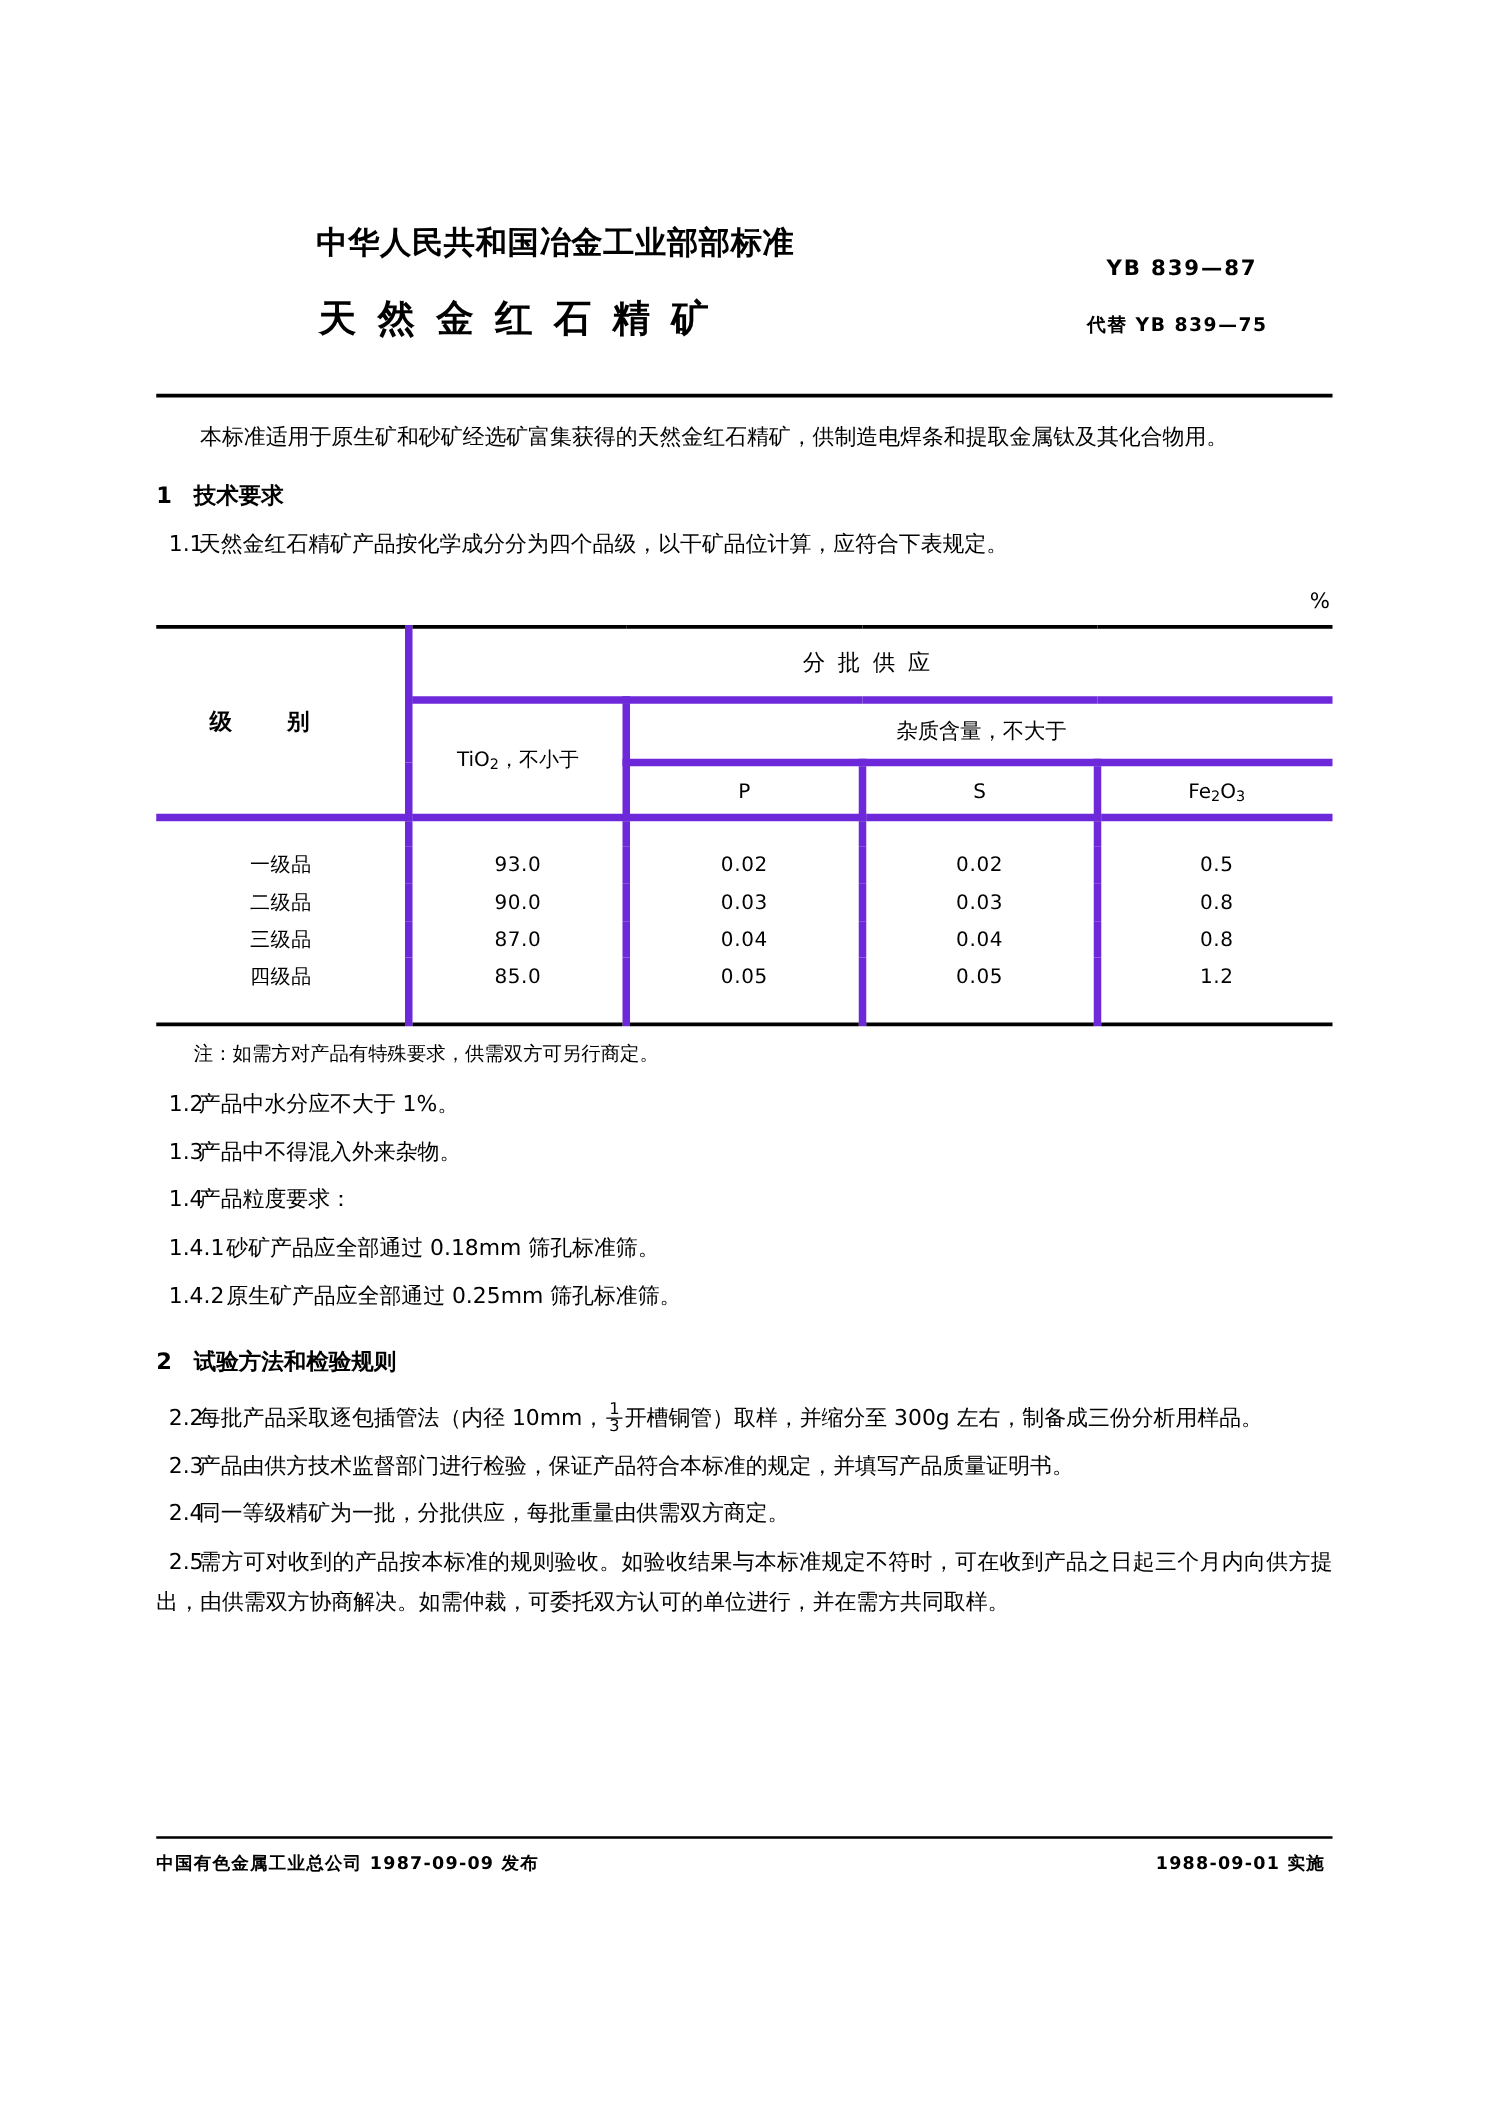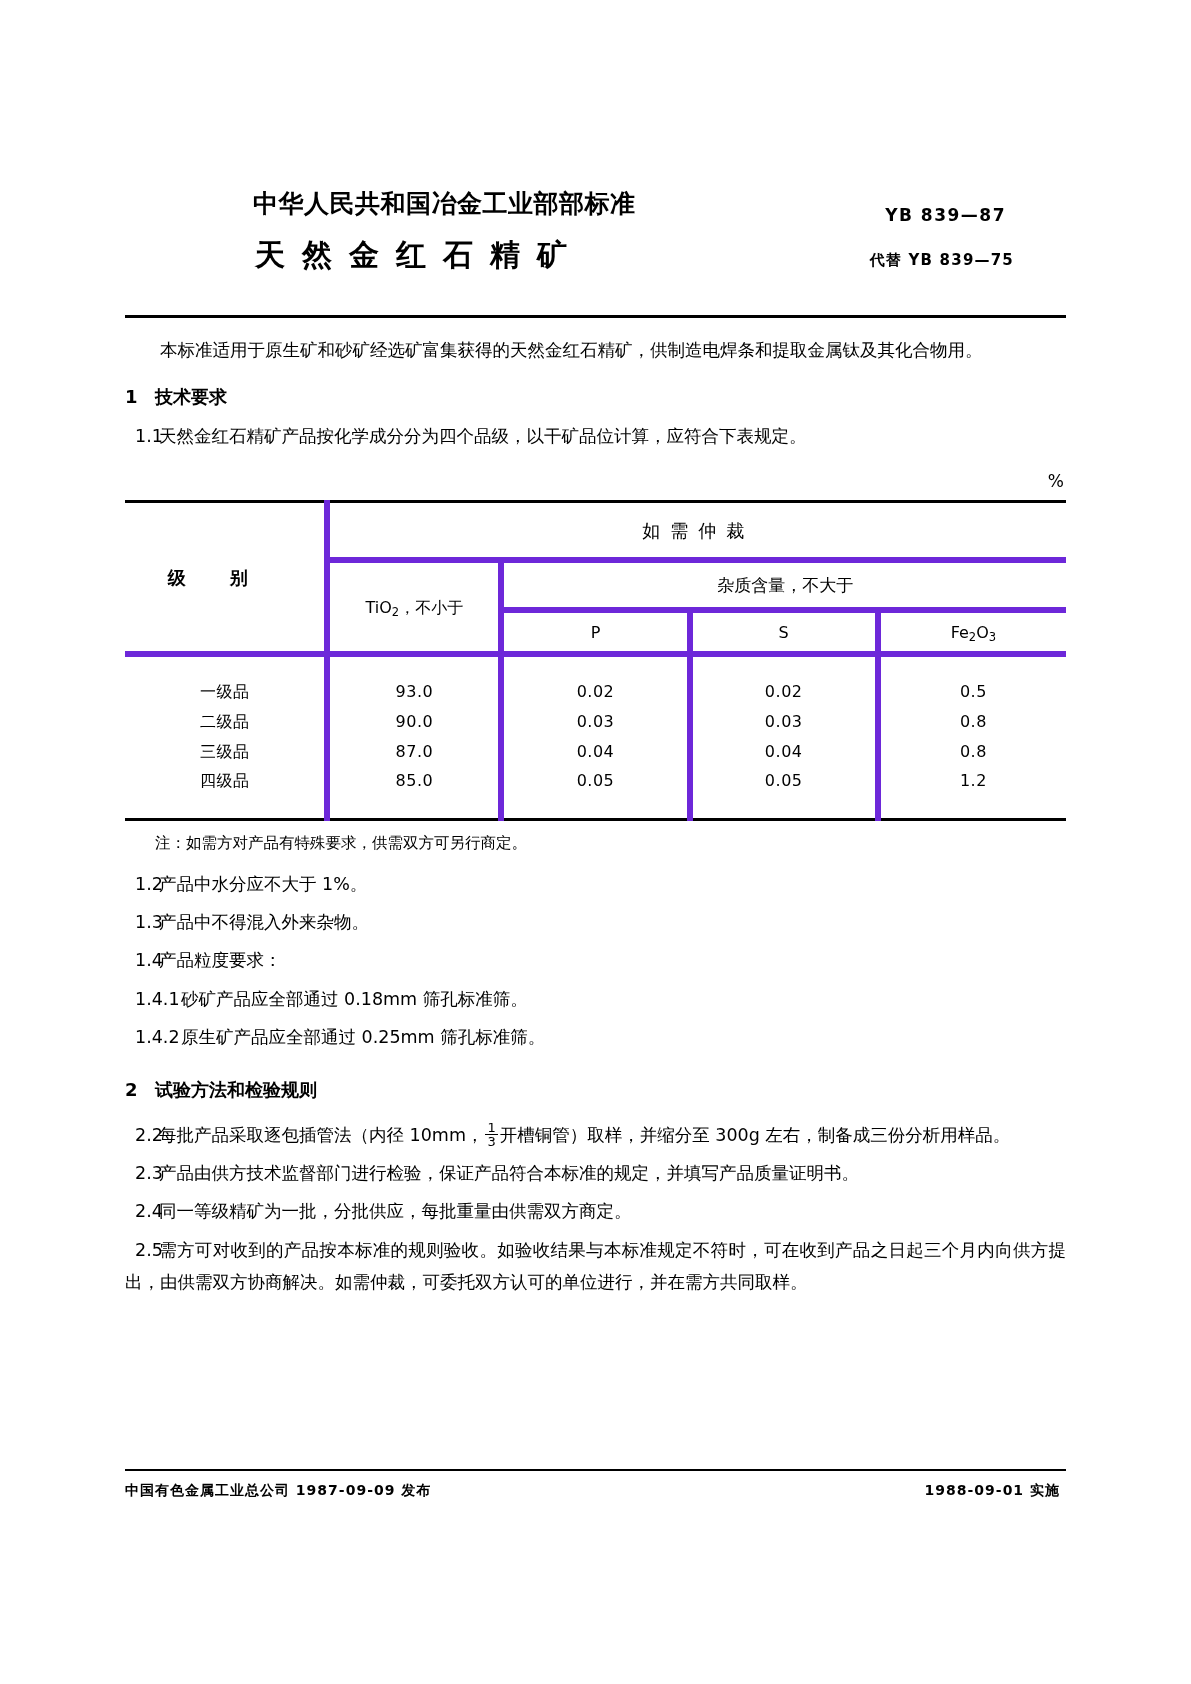--- a/index.html
+++ b/index.html
@@ -30,21 +30,21 @@
     margin: 0 125px 0 125px;
     padding-top: 175px;
   }
   .hdr-row1 {
     position: relative;
     height: 52px;
   }
   .ministry {
     position: absolute;
     left: 128px;
-    top: 12px;
+    top: 2px;
     font-size: 25px;
     font-weight: bold;
     letter-spacing: 0.5px;
     white-space: nowrap;
   }
   .std-no {
     position: absolute;
     right: 60px;
     top: 30px;
     font-size: 17px;
@@ -232,21 +232,21 @@
         <col style="width:18.5%">
         <col style="width:20%">
         <col style="width:20%">
         <col style="width:20%">
       </colgroup>
       <thead>
         <tr>
           <td class="tb-top no-l th-grade" rowspan="3">
             <span class="g-inner">级别</span>
           </td>
-          <td class="tb-top no-r th-chem" colspan="4">如需仲裁</td>
+          <td class="tb-top no-r th-chem" colspan="4">分批供应</td>
         </tr>
         <tr>
           <td class="th-tio2" rowspan="2"><span>TiO</span><sub>2</sub><span>，不小于</span></td>
           <td class="th-imp no-r" colspan="3">杂质含量，不大于</td>
         </tr>
         <tr>
           <td class="th-el">P</td>
           <td class="th-el">S</td>
           <td class="th-el no-r"><span>Fe</span><sub>2</sub><span>O</span><sub>3</sub></td>
         </tr>

